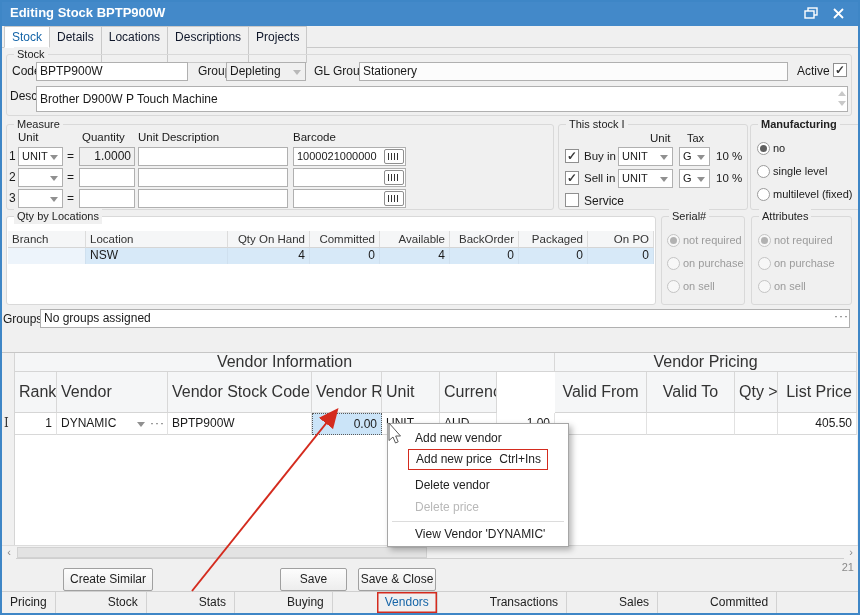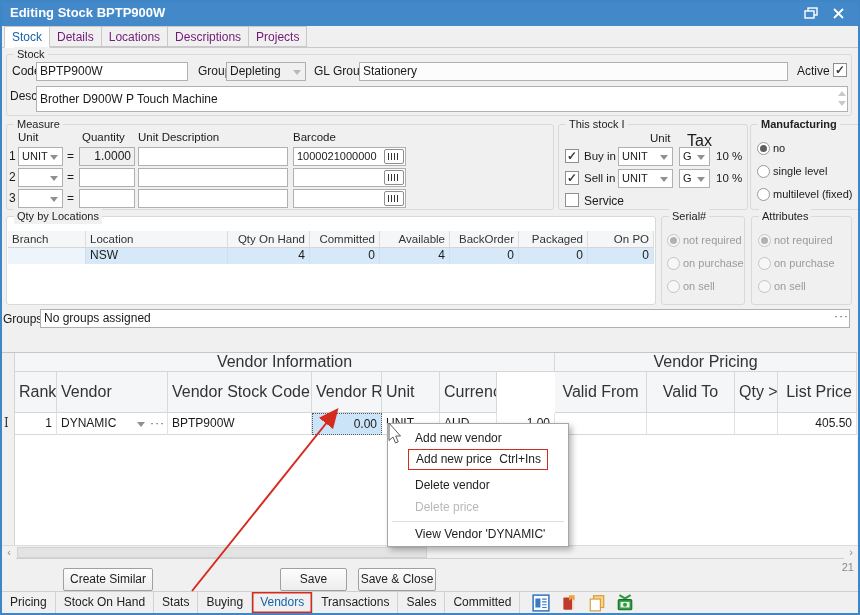--- a/index.html
+++ b/index.html
@@ -6,21 +6,21 @@
   body { font-family:"Liberation Sans", sans-serif; font-size:12px; color:#1a1a1a; background:#9aa0a6; }
   .win { position:relative; width:860px; height:615px; background:#f0f0f0; overflow:hidden; }
   .win::after { content:''; position:absolute; inset:0; border:2px solid #3e86c6; pointer-events:none; z-index:60; }
   .a { position:absolute; }
   .t { position:absolute; white-space:nowrap; }
   
   .titlebar { position:absolute; left:0; top:0; width:860px; height:26px; background:#4389c9; }
   .title { position:absolute; left:10px; top:5px; color:#fff; font-weight:bold; font-size:13px; }
   
   .ttabs { position:absolute; left:2px; top:26px; width:856px; height:22px; background:#f0f0f0; border-bottom:1px solid #c9c9c9; display:flex; padding-left:2px; }
-  .ttab { padding:0 7px; line-height:20px; height:21px; border:1px solid #c9c9c9; border-left:none; background:#f0f0f0; color:#701a75; }
+  .ttab { padding:0 7px; line-height:20px; height:37px; border:1px solid #c9c9c9; border-left:none; background:#f0f0f0; color:#0f172a; }
   .ttab:first-child { border-left:1px solid #c9c9c9; }
   .ttab.on { background:#fff; color:#1565a8; height:22px; border-bottom:1px solid #fff; }
   
   .gb { position:absolute; border:1px solid #d9d9d9; border-radius:3px; }
   .gb>.cap { position:absolute; top:-8px; left:7px; background:#f0f0f0; padding:0 3px; font-size:11px; line-height:15px; color:#222; }
   
   .inp { position:absolute; background:#fff; border:1px solid #b0b0b0; height:19px; line-height:17px; padding:0 3px; font-size:12px; white-space:nowrap; overflow:hidden; }
   .inp.num { text-align:right; }
   .inp.dis { background:#f0f0f0; }
   .sel { position:absolute; background:#fff; border:1px solid #b0b0b0; height:19px; line-height:17px; padding:0 14px 0 3px; font-size:11px; white-space:nowrap; overflow:hidden; }
@@ -43,21 +43,21 @@
   .gc { position:absolute; background:#fff; border-right:1px solid #e2e2e2; border-bottom:1px solid #d8d8d8; line-height:20px; padding:0 4px; font-size:12px; white-space:nowrap; overflow:hidden; }
   .right { text-align:right; } .center { text-align:center; }
   
   .menu { position:absolute; left:387px; top:423px; width:182px; height:124px; background:#fff; border:1px solid #a6a6a6; box-shadow:3px 3px 6px rgba(0,0,0,.28); z-index:40; }
   .mi { position:absolute; left:0; right:2px; padding-left:27px; line-height:20px; font-size:12px; color:#222; white-space:nowrap; }
   .mi.dis { color:#b8b8b8; }
   .msep { position:absolute; left:4px; right:4px; height:1px; background:#dcdcdc; }
   
   .btn { position:absolute; height:23px; background:linear-gradient(#fdfdfd,#ededed); border:1px solid #a0a0a0; border-radius:2px; text-align:center; line-height:21px; font-size:12px; color:#222; }
   
-  .btabs { position:absolute; left:0; top:591px; width:860px; height:22px; background:#f0f0f0; border-top:1px solid #cfcfcf; display:flex; align-items:stretch; padding-left:2px; }
+  .btabs { position:absolute; left:0; top:591px; width:860px; height:22px; background:#f0f0f0; border-top:1px solid #cfcfcf; display:flex; align-items:stretch; padding-left:2px;gap:44px; }
   .btab { border-right:1px solid #d2d2d2; padding:0 8px; line-height:20px; font-size:12px; color:#222; }
   .btab.hl { color:#1565a8; box-shadow:inset 0 0 0 1.5px #d42b1e; }
   .ticon { margin:2px 2px 0 12px; width:18px; height:18px; }
   .scrbtn { position:absolute; width:14px; height:13px; color:#8a8a8a; font-size:11px; line-height:12px; text-align:center; background:#f1f1f1; }
 </style>
 </head>
 <body>
 
 <div class="win">
 
@@ -125,21 +125,21 @@
   <div class="t" style="left:67px;top:191px;">=</div>
   <div class="inp num" style="left:79px;top:189px;width:56px;"></div>
   <div class="inp" style="left:138px;top:189px;width:150px;"></div>
   <div class="inp" style="left:293px;top:189px;width:113px;"></div>
   <div class="bcbtn" style="left:384px;top:191px;"></div>
 
   <div class="gb" style="left:558px;top:124px;width:190px;height:86px;">
     <div class="cap">This stock I</div>
   </div>
   <div class="t" style="left:650px;top:132px;font-size:11.5px;">Unit</div>
-  <div class="t" style="left:687px;top:132px;font-size:16px;">Tax</div>
+  <div class="t" style="left:687px;top:132px;font-size:11px;">Tax</div>
 
   <div class="cb" style="left:565px;top:149px;"><span>✓</span></div>
   <div class="t" style="left:584px;top:150px;font-size:11.5px;">Buy in</div>
   <div class="sel" style="left:618px;top:147px;width:55px;"><span>UNIT</span><span class="tri"></span></div>
   <div class="sel" style="left:679px;top:147px;width:31px;"><span>G</span><span class="tri"></span></div>
   <div class="t" style="left:716px;top:150px;font-size:11.5px;">10 %</div>
 
   <div class="cb" style="left:565px;top:171px;"><span>✓</span></div>
   <div class="t" style="left:584px;top:172px;font-size:11.5px;">Sell in</div>
   <div class="sel" style="left:618px;top:169px;width:55px;"><span>UNIT</span><span class="tri"></span></div>

